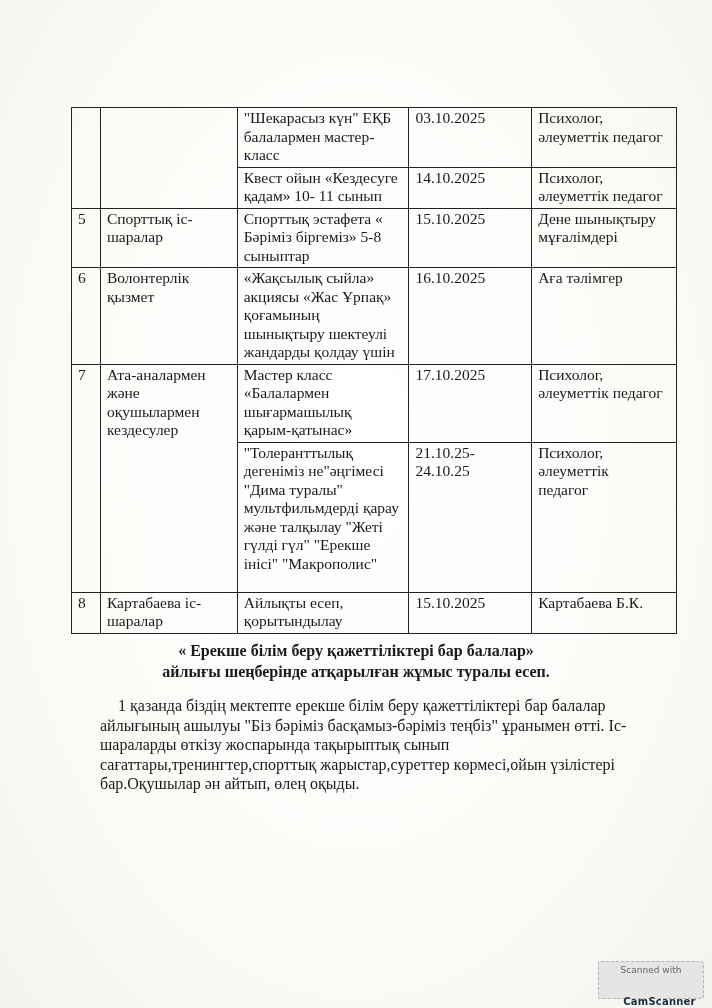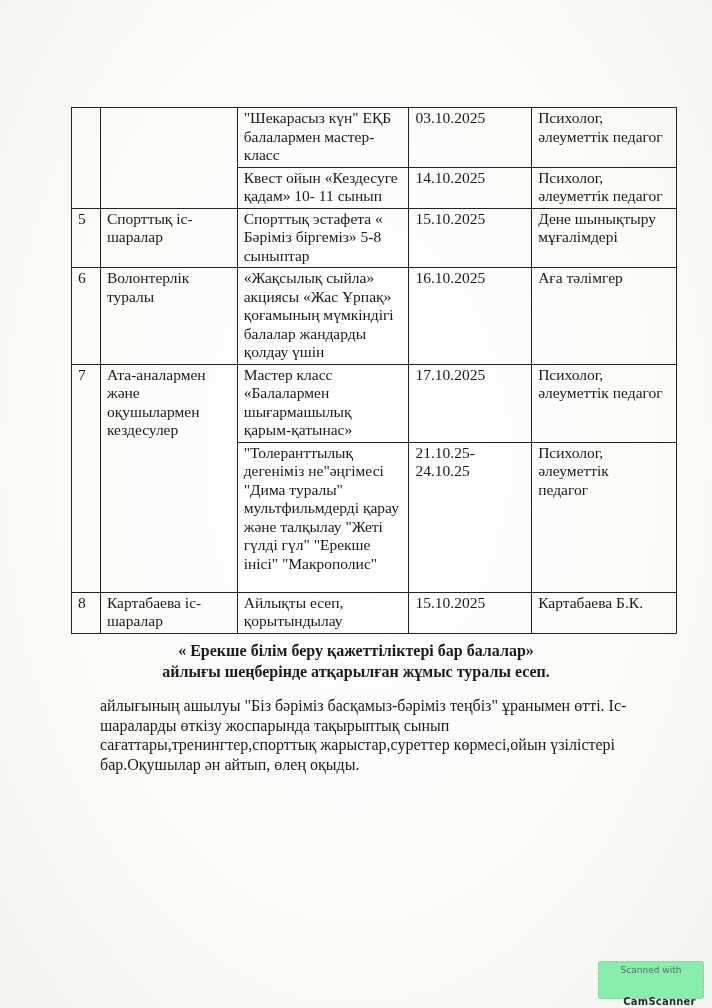--- a/index.html
+++ b/index.html
@@ -53,21 +53,21 @@
     }
     .report-body .line { white-space: nowrap; }
     .report-body .indent { padding-left: 18px; }
 
     .watermark {
       position: absolute;
       left: 598px; top: 961px;
       width: 104px; height: 36px;
       border: 1px dashed #b5b5b5;
       border-radius: 3px;
-      background: #86efac;
+      background: #e5e5e5;
       font-family: "DejaVu Sans", sans-serif;
       text-align: center;
     }
     .watermark .wm-top {
       font-size: 9px; color: #666; margin-top: 3px; line-height: 11px;
     }
     .watermark .wm-bottom {
       display: flex; align-items: center; justify-content: center; gap: 3px;
       margin-top: 1px;
     }
@@ -111,22 +111,22 @@
     <tr style="height:53px">
       <td class="num">5</td>
       <td>Спорттық іс-шаралар</td>
       <td>Спорттық эстафета « Бәріміз біргеміз» 5-8 сыныптар</td>
       <td>15.10.2025</td>
       <td>Дене шынықтыру мұғалімдері</td>
     </tr>
 
     <tr style="height:92px">
       <td class="num">6</td>
-      <td>Волонтерлік туралы</td>
-      <td>«Жақсылық сыйла» акциясы «Жас Ұрпақ» қоғамының мүмкіндігі балалар жандарды қолдау үшін</td>
+      <td>Волонтерлік қызмет</td>
+      <td>«Жақсылық сыйла» акциясы «Жас Ұрпақ» қоғамының шынықтыру шектеулі жандарды қолдау үшін</td>
       <td>16.10.2025</td>
       <td>Аға тәлімгер</td>
     </tr>
 
     <tr style="height:72px">
       <td class="num" rowspan="2">7</td>
       <td rowspan="2">Ата-аналармен және оқушылармен кездесулер</td>
       <td>Мастер класс «Балалармен шығармашылық қарым-қатынас»</td>
       <td>17.10.2025</td>
       <td>Психолог, әлеуметтік педагог</td>
@@ -146,20 +146,21 @@
     </tr>
   </tbody>
 </table>
 
 <div class="report-title">
   <div>« Ерекше білім беру қажеттіліктері бар балалар»</div>
   <div>айлығы шеңберінде атқарылған жұмыс туралы есеп.</div>
 </div>
 
 <div class="report-body">
+  <div class="line indent">1 қазанда біздің мектепте ерекше білім беру қажеттіліктері бар балалар</div>
   <div class="line">айлығының ашылуы "Біз бәріміз басқамыз-бәріміз теңбіз" ұранымен өтті. Іс-</div>
   <div class="line">шараларды өткізу жоспарында тақырыптық сынып</div>
   <div class="line">сағаттары,тренингтер,спорттық жарыстар,суреттер көрмесі,ойын үзілістері</div>
   <div class="line">бар.Оқушылар ән айтып, өлең оқыды.</div>
 </div>
 
 <div class="watermark">
   <div class="wm-top">Scanned with</div>
   <div class="wm-bottom">
     <span class="cs-logo">CS</span>

